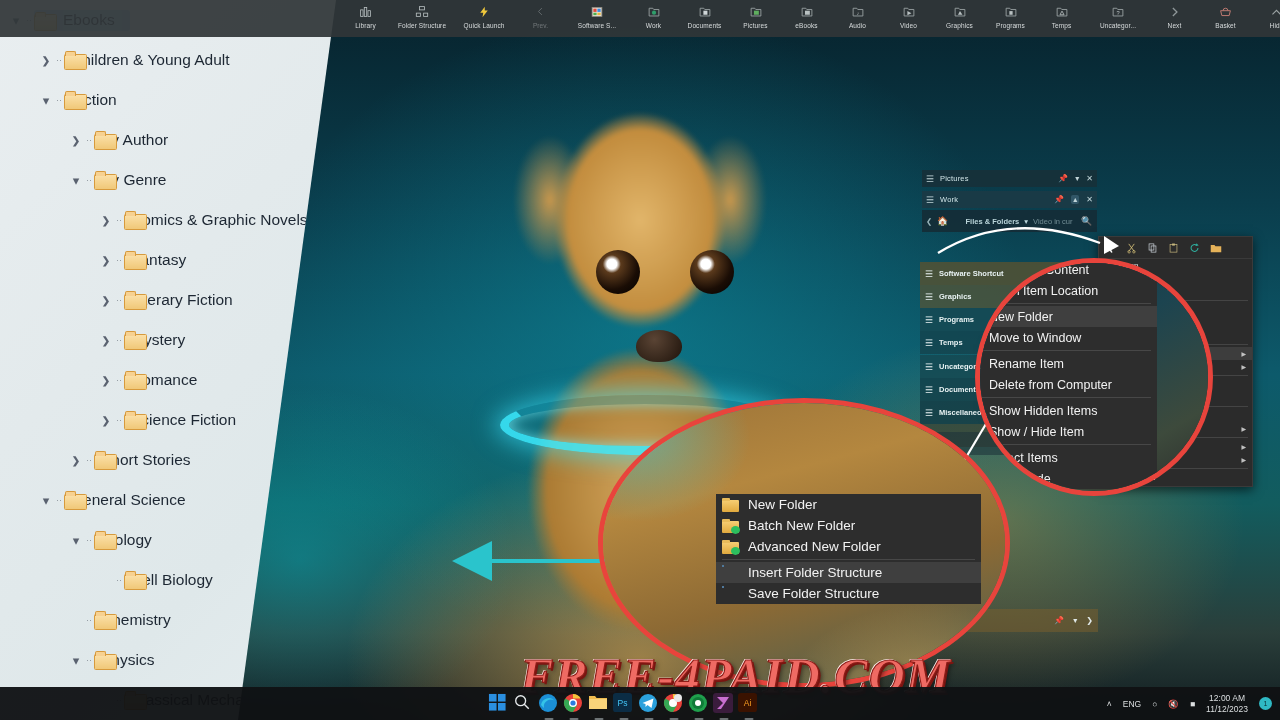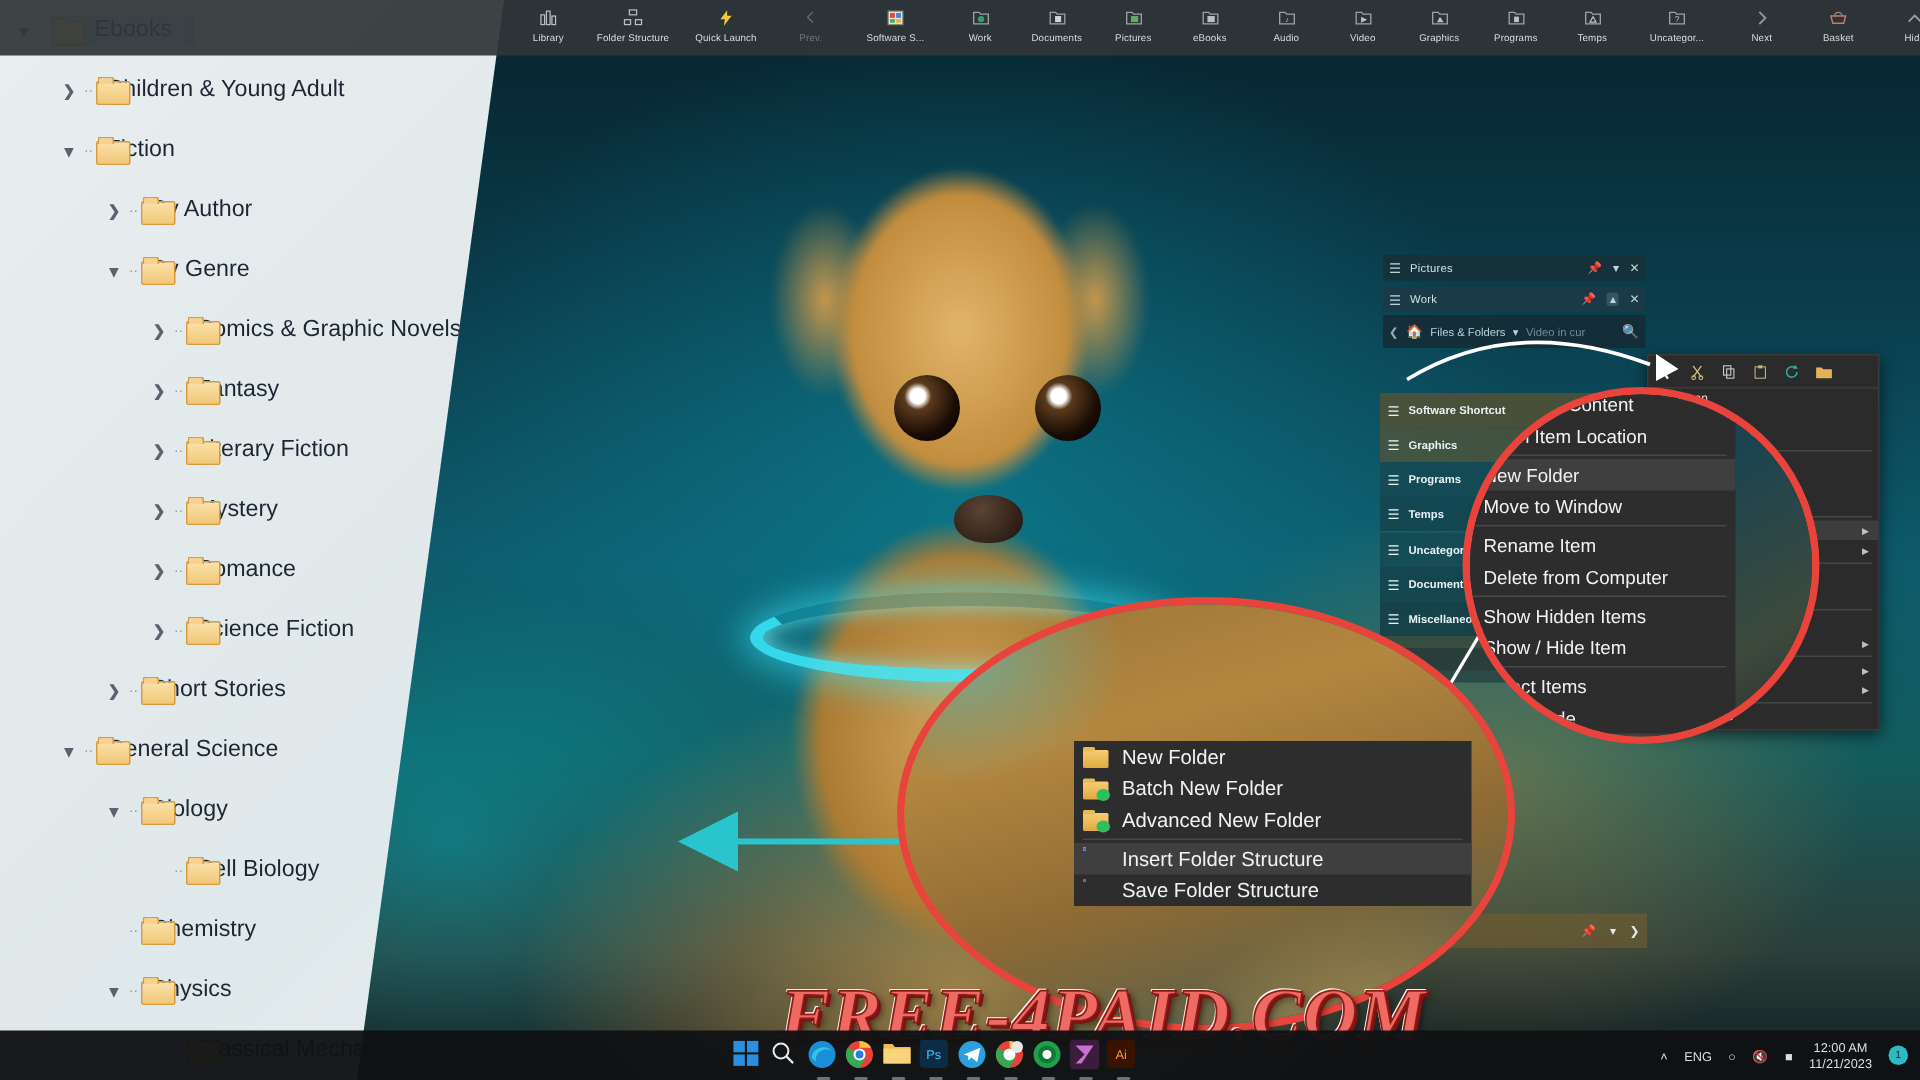--- a/index.html
+++ b/index.html
@@ -461,21 +461,21 @@
   <span class="ctrls">
     <span>📌</span>
     <span style="background:#34596a;padding:0 2px;border-radius:2px;">▴</span>
     <span>✕</span>
   </span>
 </div>
 
 <div id="work-toolbar">
   <span style="opacity:.8">❮</span>
   <span style="font-size:9px;">🏠</span>
-  <span style="font-weight:normal;">Files &amp; Folders</span>
+  <span style="font-weight:bold;margin-left:12px;">Files &amp; Folders</span>
   <span>▾</span>
   <span style="opacity:.55;">Video in cur</span>
   <span style="margin-left:auto;font-size:9px;color:#4fd3dd;">🔍</span>
 </div>
 
 <div id="stripes">
     <div class="stripe" style="top: 262px; background: rgba(90, 82, 48, 0.78);">
       <span class="hm">☰</span>
       <span style="margin-left:3px;font-weight:bold;">Software Shortcut</span>
       <span class="st-ctrls">
@@ -895,17 +895,17 @@
         </svg><span class="appdot"></span></div>
     </div>
   <div id="tray">
     <span>˄</span>
     <span>ENG</span>
     <span>○</span>
     <span>🔇</span>
     <span>■</span>
     <span id="clock">
       <div>12:00 AM</div>
-      <div>11/21/2023</div>
+      <div>11/12/2023</div>
     </span>
     <span id="notifdot">1</span>
   </div>
 </div>
 
 </body></html>

